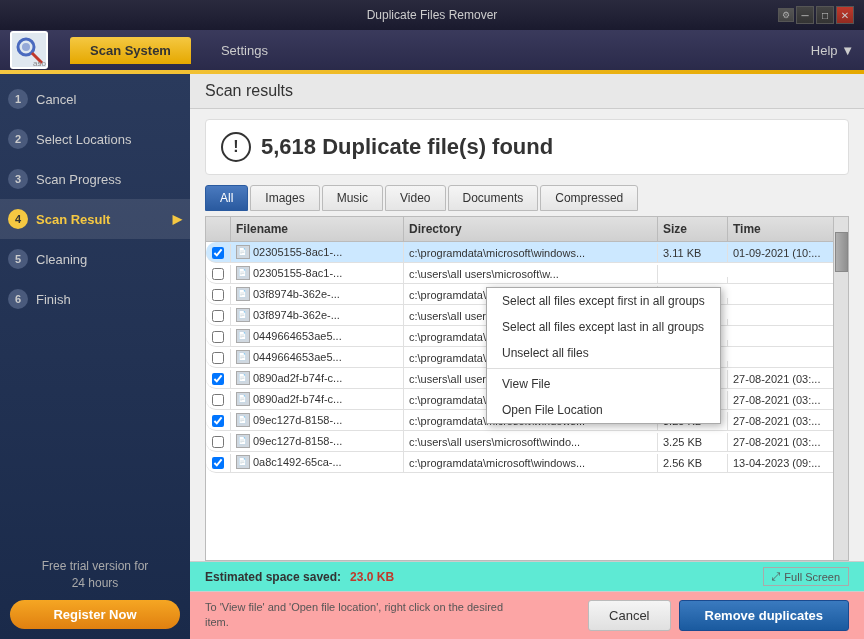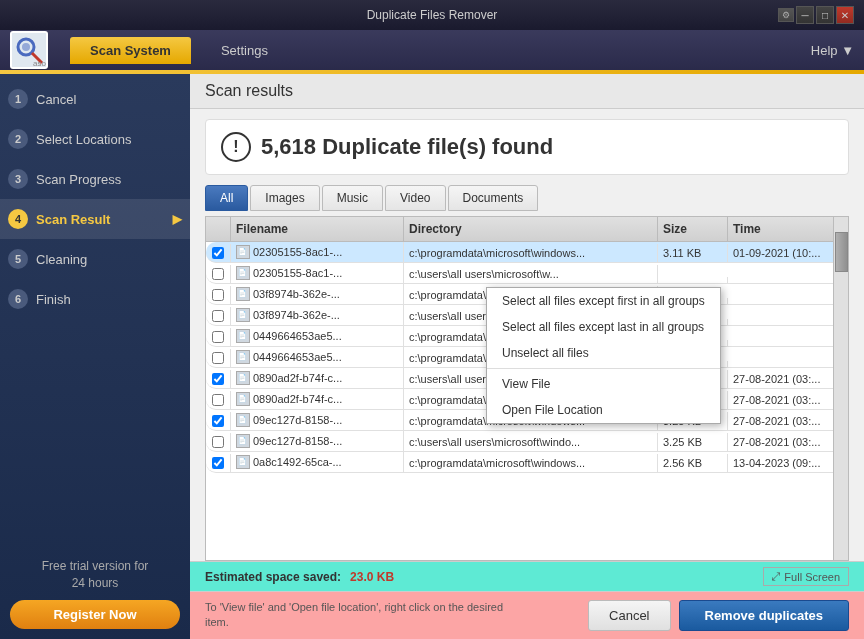--- a/index.html
+++ b/index.html
@@ -450,20 +450,21 @@
       <div class="warning-icon">!</div>
       <span class="results-text">5,618 Duplicate file(s) found</span>
     </div>
 
     <div class="filter-tabs">
       <div class="filter-tab active">All</div>
       <div class="filter-tab">Images</div>
       <div class="filter-tab">Music</div>
       <div class="filter-tab">Video</div>
       <div class="filter-tab">Documents</div>
+      <div class="filter-tab">Compressed</div>
     </div>
 
     <div class="table-container">
       <div class="table-header">
         <div class="th-check"></div>
         <div class="th-filename">Filename</div>
         <div class="th-directory">Directory</div>
         <div class="th-size">Size</div>
         <div class="th-time">Time</div>
       </div>

